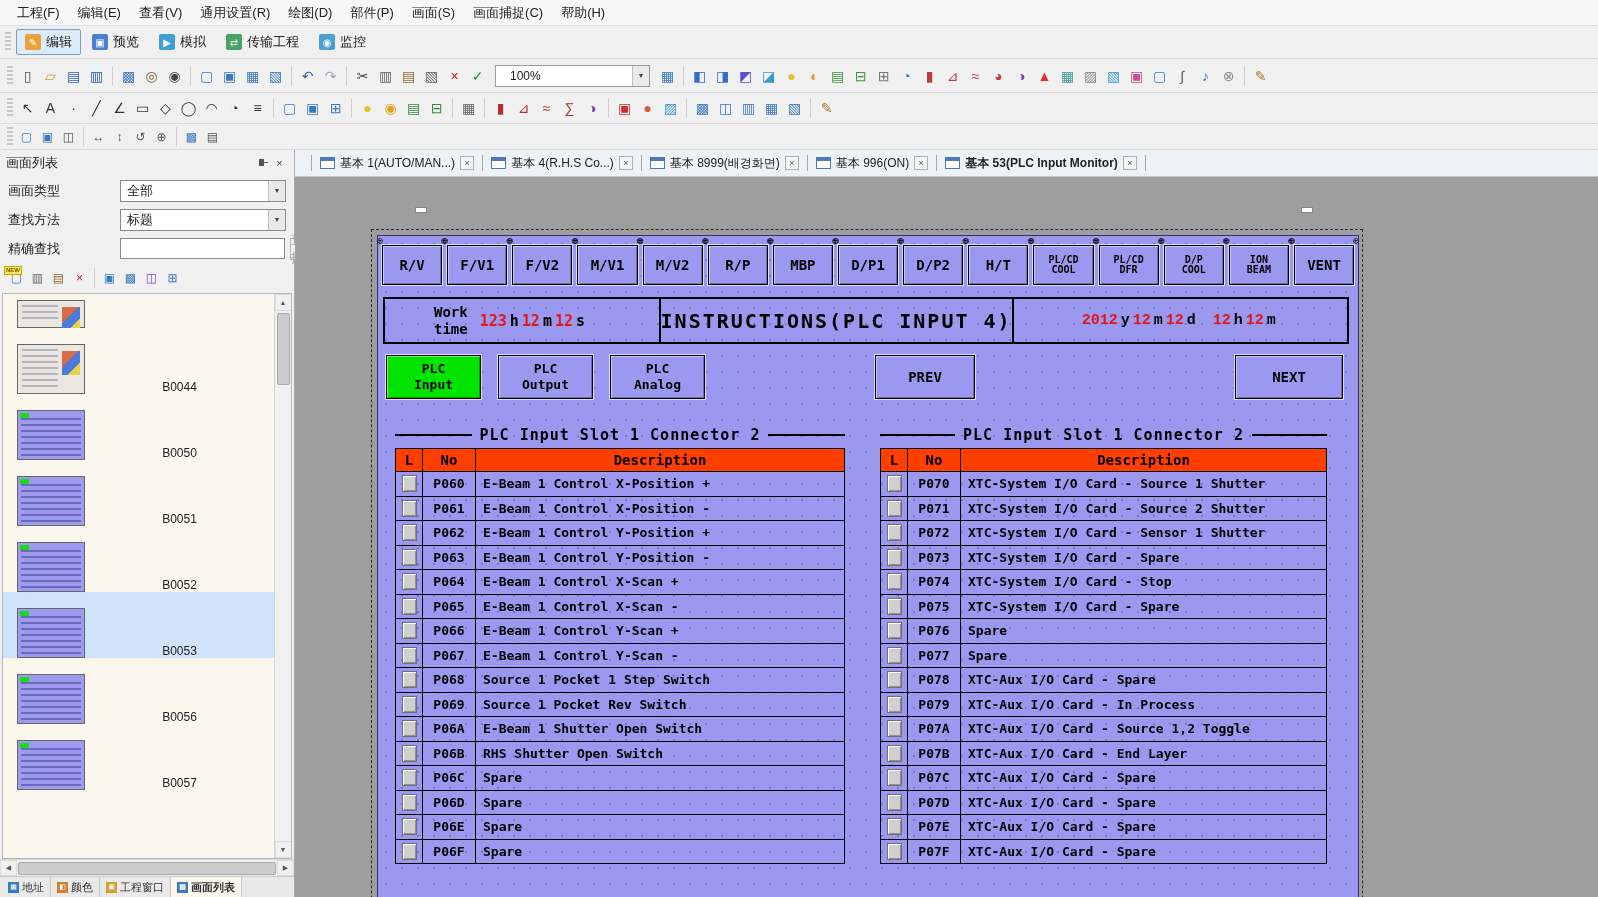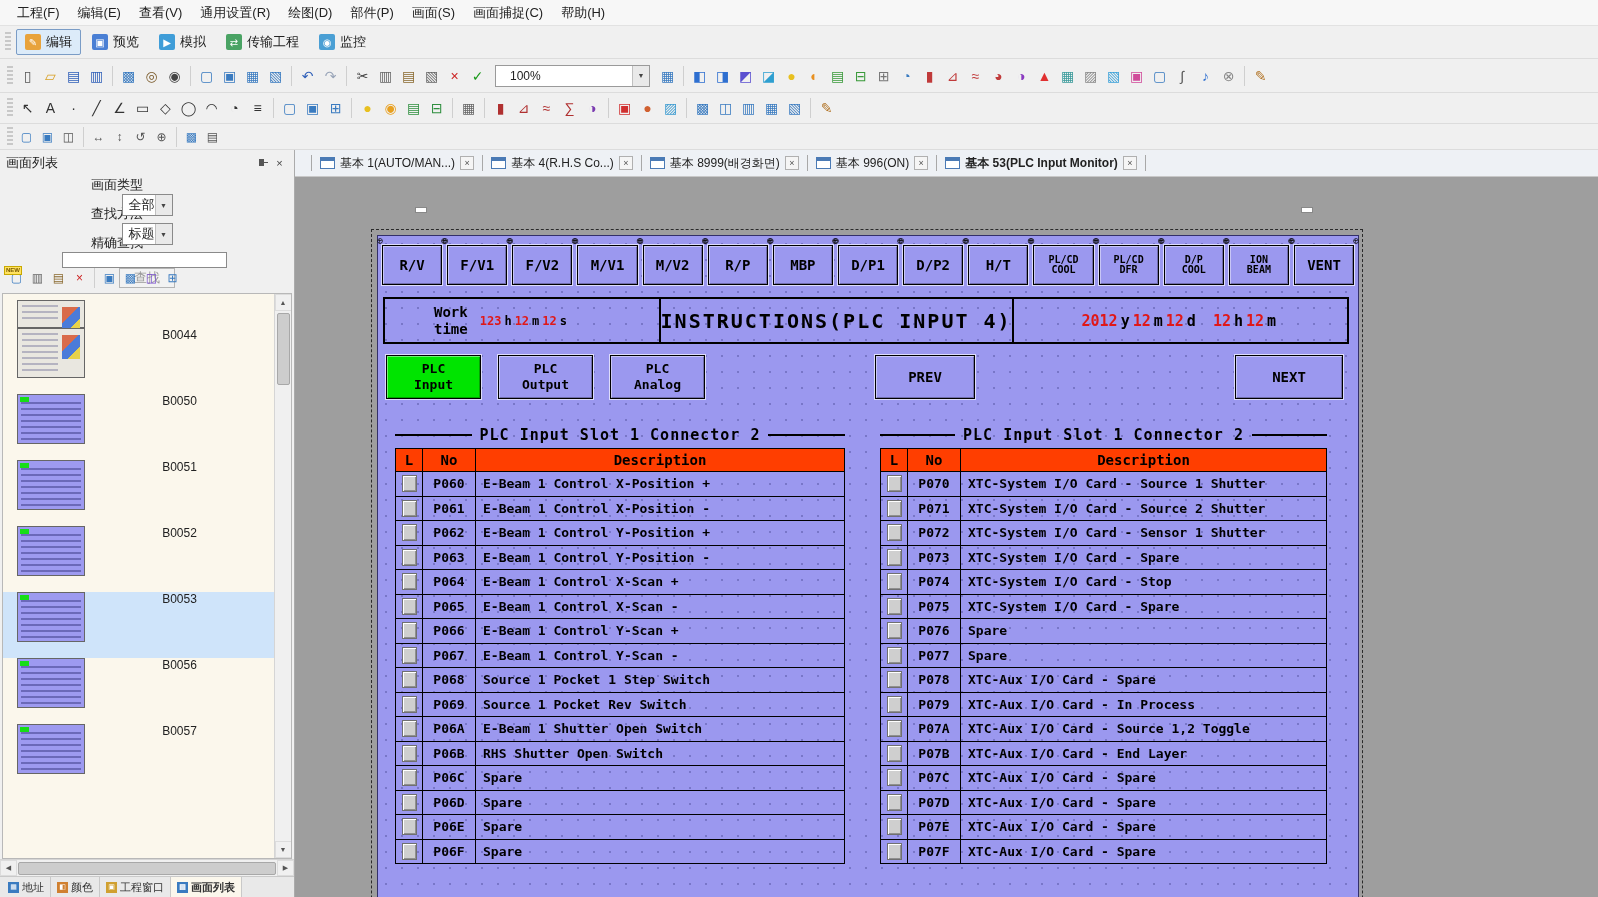--- a/index.html
+++ b/index.html
@@ -33,34 +33,34 @@
   #content{display:flex;height:747px;}
 
   
   #sidebar{width:295px;flex:none;background:#f0f0f0;border-right:1px solid #ababab;display:flex;flex-direction:column;}
   .panel-header{height:26px;display:flex;align-items:center;padding:0 6px;font-size:13px;}
   .panel-header .ph-title{flex:1;}
   .pin-btn,.close-btn{width:17px;height:17px;display:flex;align-items:center;justify-content:center;color:#444;font-size:11px;border:1px solid transparent;}
   .pin-shape{width:10px;height:10px;position:relative;display:inline-block;}
   .pin-shape::before{content:"";position:absolute;left:1px;top:1px;width:5px;height:7px;background:#555;}
   .pin-shape::after{content:"";position:absolute;left:6px;top:4px;width:4px;height:1px;background:#555;}
-  .field-row{height:29px;display:flex;align-items:center;padding:0 8px;flex-direction:column;}
+  .field-row{height:29px;display:flex;align-items:center;padding:0 8px;}
   .field-label{width:112px;font-size:13px;flex:none;}
   .combo{flex:1;height:22px;background:#fff;border:1px solid #8a8a8a;display:flex;align-items:center;padding-left:6px;font-size:13px;position:relative;}
   .combo .zoom-arrow{height:20px;}
   .search-input{flex:1;height:21px;background:#fff;border:1px solid #8a8a8a;margin-right:5px;padding:0 4px;font-size:12px;}
   .search-btn{width:56px;height:22px;background:#f2f2f2;border:1px solid #b5b5b5;color:#9a9a9a;font-size:13px;display:flex;align-items:center;justify-content:center;}
   #sidebar-icons{height:30px;display:flex;align-items:center;padding:0 6px;}
   #sidebar-icons .icon{position:relative;}
 
   #screen-list{flex:1;margin:0 2px;background:#fbf7ec;border:1px solid #b8b8b8;display:flex;overflow:hidden;position:relative;}
   #list-inner{flex:1;overflow:hidden;}
   .list-frag{height:34px;overflow:hidden;display:flex;align-items:flex-end;padding-left:14px;}
   .list-frag .thumb{height:28px;}
-  .list-item{height:66px;display:flex;align-items:flex-start;padding-left:14px;}
+  .list-item{height:66px;display:flex;align-items:flex-end;padding-left:14px;}
   .list-item.selected{background:#cfe4fa;}
   .thumb{width:68px;height:50px;border:1px solid #666;background:#9d9af0;position:relative;flex:none;}
   .thumb.table::before{content:"";position:absolute;left:3px;right:3px;top:7px;bottom:3px;
       background:repeating-linear-gradient(to bottom,rgba(25,25,95,.38) 0 2px,transparent 2px 6px);}
   .thumb.table::after{content:"";position:absolute;left:2px;top:2px;width:9px;height:5px;background:#17dd17;}
   .thumb.white{background:#e9e7e0;}
   .thumb.white::before{content:"";position:absolute;left:4px;top:4px;right:26px;bottom:6px;background:repeating-linear-gradient(to bottom,rgba(60,60,120,.30) 0 2px,transparent 2px 6px);}
   .thumb.white::after{content:"";position:absolute;right:4px;top:6px;width:18px;height:24px;background:linear-gradient(135deg,#d96b4a 0 40%,#4a7bd9 40% 70%,#e8d24a 70% 100%);}
   .item-label{flex:1;text-align:center;font-size:12px;color:#222;}
 
@@ -100,25 +100,25 @@
   .hmi-btn{flex:1;position:relative;background:#9b98ef;border:1px solid #000;
        box-shadow:0 0 0 1px #dddcfb, inset 1px 1px 0 rgba(255,255,255,.45), inset -1px -1px 0 rgba(0,0,0,.28);
        display:flex;align-items:center;justify-content:center;text-align:center;font-size:14px;line-height:1.05;white-space:pre-line;}
   .hmi-btn.two-line{font-size:10px;}
   .anchor{position:absolute;top:-10px;font-size:10px;font-weight:normal;color:#111;line-height:1;}
   .a-left{left:-6px;} .a-right{right:-6px;}
 
   #info-bar{position:absolute;left:5px;right:9px;top:61px;height:47px;border:2px solid #000;display:flex;align-items:stretch;}
   .wt-sec{width:243px;display:flex;align-items:center;border-right:2px solid #000;margin-left:40px;}
   .wt-label{margin-left:9px;font-size:14px;line-height:1.15;white-space:pre-line;}
-  .wt-val{margin-left:12px;font-size:12px;white-space:nowrap;}
+  .wt-val{margin-left:12px;font-size:15px;white-space:nowrap;}
   .red{color:#e01818;}
   .unit{margin:0 3px;}
   .title-sec{flex:1;display:flex;align-items:center;justify-content:center;border-right:2px solid #000;font-size:20px;letter-spacing:2px;white-space:nowrap;}
-  .date-sec{width:344px;display:flex;align-items:center;justify-content:center;font-size:15px;white-space:nowrap;}
+  .date-sec{width:344px;display:flex;align-items:center;justify-content:center;font-size:15px;white-space:nowrap;font-family:Liberation Mono, monospace;}
   .dgap{display:inline-block;width:14px;}
 
   #nav-row{position:absolute;left:0;right:0;top:119px;height:46px;}
   .nav-btn{position:absolute;top:0;height:44px;border:1px solid #000;background:#9b98ef;
        box-shadow:0 0 0 1px #dddcfb, inset 1px 1px 0 rgba(255,255,255,.45), inset -1px -1px 0 rgba(0,0,0,.28);
        display:flex;align-items:center;justify-content:center;text-align:center;font-size:13px;line-height:1.2;white-space:pre-line;}
   #btn-plc-input{left:8px;width:95px;background:#00e400;}
   #btn-plc-output{left:120px;width:95px;}
   #btn-plc-analog{left:232px;width:95px;}
   #btn-prev{left:497px;width:100px;font-size:14px;}

